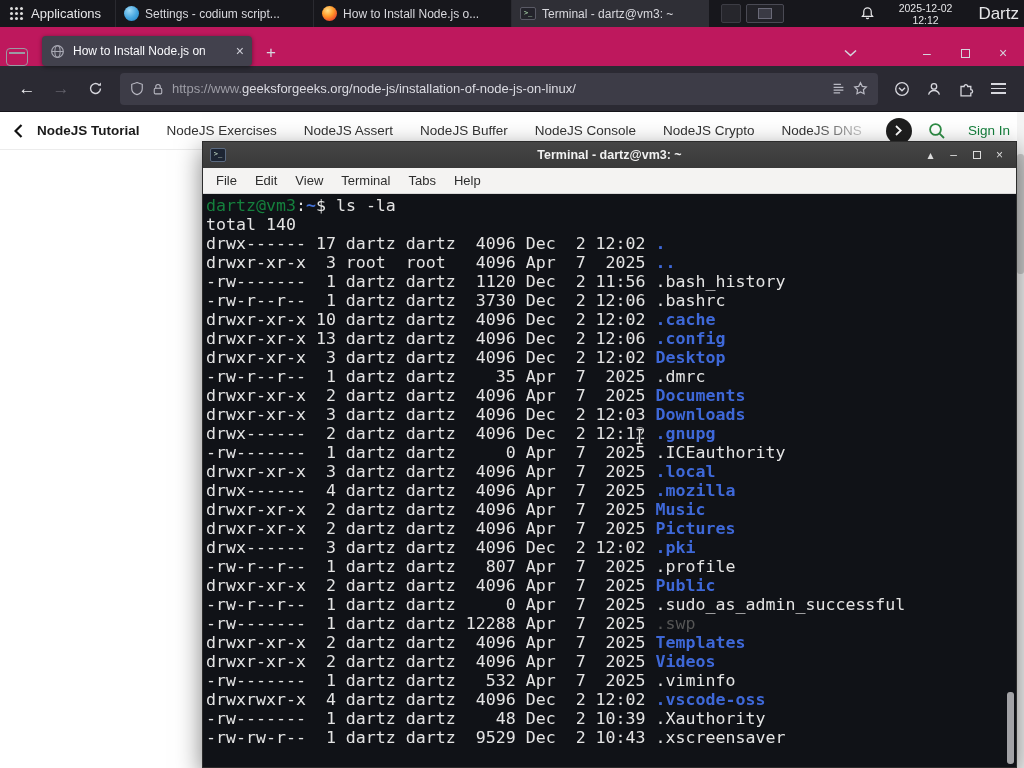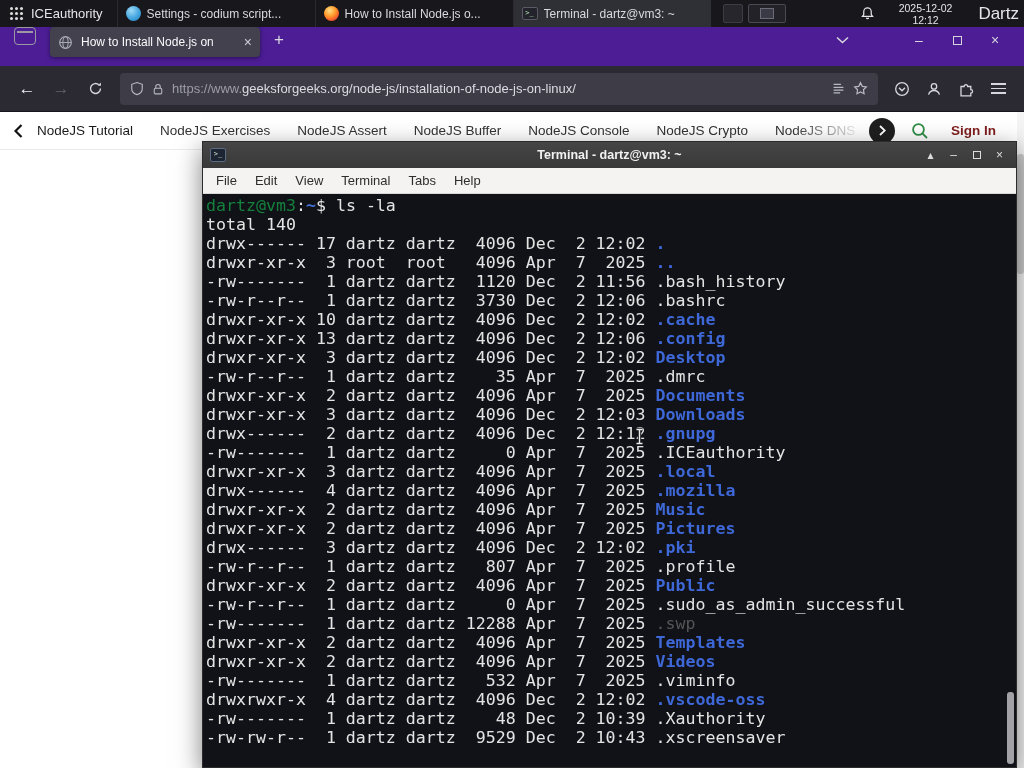--- a/index.html
+++ b/index.html
@@ -24,21 +24,21 @@
   .show-desktop{width:20px;height:19px;margin-left:12px;background:#26262c;border:1px solid #3c3c44;border-radius:2px}
   .pager{width:38px;height:19px;margin-left:5px;background:#222228;border:1px solid #4a4a54;border-radius:2px;display:flex;align-items:center;justify-content:center}
   .pager-mini{width:14px;height:11px;background:#3a3a44;border:1px solid #6a6a78;display:inline-block}
   .panel-right{margin-left:auto;display:flex;align-items:center;gap:24px;padding-right:5px}
   .bell{display:flex;align-items:center}
   .clock{display:flex;flex-direction:column;align-items:center;font-size:10.5px;line-height:12px}
   .user-label{font-size:17px;padding-left:2px}
 
   
   .browser{position:absolute;top:27px;left:0;width:1024px;height:741px;background:#fff}
-  .tabbar{height:39px;background:#4c1d95;display:flex;align-items:flex-start;padding:0 14px}
+  .tabbar{height:39px;background:#be185d;display:flex;align-items:flex-end;padding:0 6px}
   .ffview{width:22px;height:18px;border:1.6px solid #9b9aa3;border-radius:4px;position:relative;margin-right:14px}
   .ffview::after{content:"";position:absolute;left:2px;right:2px;top:3px;height:1.6px;background:#9b9aa3}
   .tab{display:flex;align-items:center;gap:8px;width:210px;height:30px;background:#42414d;border-radius:4px;padding:0 8px;color:#fbfbfe;font-size:12px;box-shadow:0 1px 4px rgba(0,0,0,.45)}
   .tab-title{flex:1;overflow:hidden;white-space:nowrap;position:relative}
   .tab-title::after{content:"";position:absolute;right:0;top:0;bottom:0;width:26px;background:linear-gradient(to right,rgba(66,65,77,0),#42414d)}
   .tab-close{font-size:14px;color:#cfcfd8;line-height:1}
   .newtab{width:26px;height:26px;display:flex;align-items:center;justify-content:center;color:#d7d7de;font-size:17px;margin-left:6px}
   .tab-right{margin-left:auto;display:flex;align-items:center;gap:8px}
   .alltabs{width:28px;height:26px;display:flex;align-items:center;justify-content:center;margin-right:40px}
   .wc{width:30px;height:26px;display:flex;align-items:center;justify-content:center;color:#d5d5dd;font-size:14px}
@@ -52,24 +52,24 @@
   .url-dim{color:#9d9da6}
   .icon-btn{width:32px;height:32px;display:flex;align-items:center;justify-content:center;border-radius:4px;flex:none}
   .burger{display:flex;flex-direction:column;gap:3px}
   .burger span{width:15px;height:1.8px;background:#d7d7de;display:block}
 
   .page{position:relative;height:656px;background:#fff}
   .gfg-nav{position:relative;height:38px;background:#fff;display:flex;align-items:center;padding:0 14px;border-bottom:1px solid #ececec;font-size:13.5px;color:#333}
   .gfg-prev{margin-right:14px;flex:none;display:flex;align-items:center}
   .gfg-items{display:flex;gap:27px;flex:1;overflow:hidden;position:relative;white-space:nowrap}
   .gfg-items::after{content:"";position:absolute;right:0;top:0;bottom:0;width:70px;background:linear-gradient(to right,rgba(255,255,255,0),#fff)}
-  .gfg-item.first{font-weight:400;color:#1a1a1a}
+  .gfg-item.first{font-weight:700;color:#1a1a1a}
   .gfg-next{flex:none;width:26px;height:26px;border-radius:50%;background:#1f1f1f;display:flex;align-items:center;justify-content:center;margin:0 16px 0 6px}
   .gfg-search{flex:none;display:flex;align-items:center;margin-right:22px}
-  .signin{flex:none;font-weight:700;color:#7f1d1d;margin-right:14px}
+  .signin{flex:none;font-weight:400;color:#15803d;}
   .page-scroll{position:absolute;top:0;right:0;bottom:0;width:7px;background:#f4f4f4}
   .page-thumb{position:absolute;top:42px;right:0;width:7px;height:120px;background:#cdcdcd;border-radius:3px;display:block}
 
   
   .terminal{position:absolute;left:202px;top:141px;width:815px;height:627px;background:#101217;border:1px solid #2c2c2c;box-shadow:0 8px 24px rgba(0,0,0,.5);z-index:40;display:flex;flex-direction:column}
   .t-titlebar{position:relative;height:26px;background:linear-gradient(#464646,#393939);display:flex;align-items:center;padding:0 7px;flex:none}
   .t-title{position:absolute;left:0;right:0;text-align:center;color:#f1f1f1;font-size:12.5px;font-weight:700;pointer-events:none}
   .t-ic{position:relative;z-index:2;width:16px;height:14px;background:#1d2533;border:1px solid #5b6a80;border-radius:2px;color:#cfe8cf;font-size:7px;line-height:11px;text-align:center;font-family:"DejaVu Sans Mono",monospace}
   .t-ctrls{position:relative;z-index:2;margin-left:auto;display:flex;align-items:center;gap:4px;color:#dcdcdc}
   .t-ctrls>span{width:19px;height:20px;display:flex;align-items:center;justify-content:center;font-size:12px}
@@ -90,21 +90,21 @@
 </head>
 <body>
 
 <div class="screen">
 
   <div class="panel">
     <div class="apps-btn">
       <span class="grid-icon-wrap">
           <span class="grid-dot"></span>
         </span>
-      <span class="apps-label">ICEauthority</span>
+      <span class="apps-label">Applications</span>
     </div>
     <div class="task-list" id="task-list">
         <div class="task">
           <span class="ticon codium-logo"></span>
           <span class="task-label">Settings - codium script...</span>
         </div>
         <div class="task">
           <span class="ticon firefox-logo"></span>
           <span class="task-label">How to Install Node.js o...</span>
         </div>

